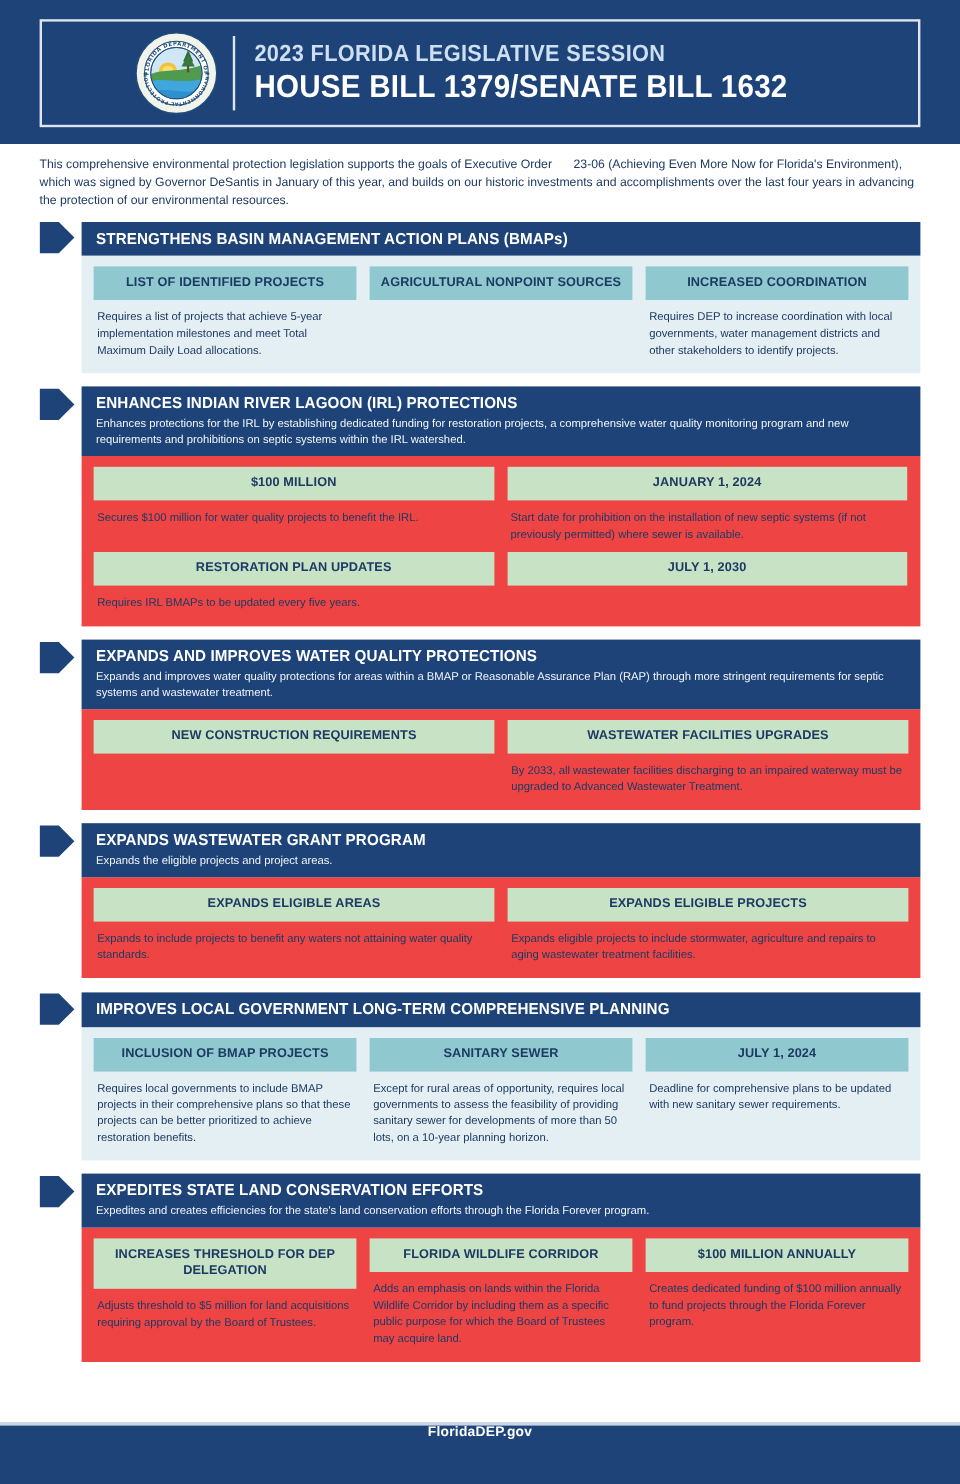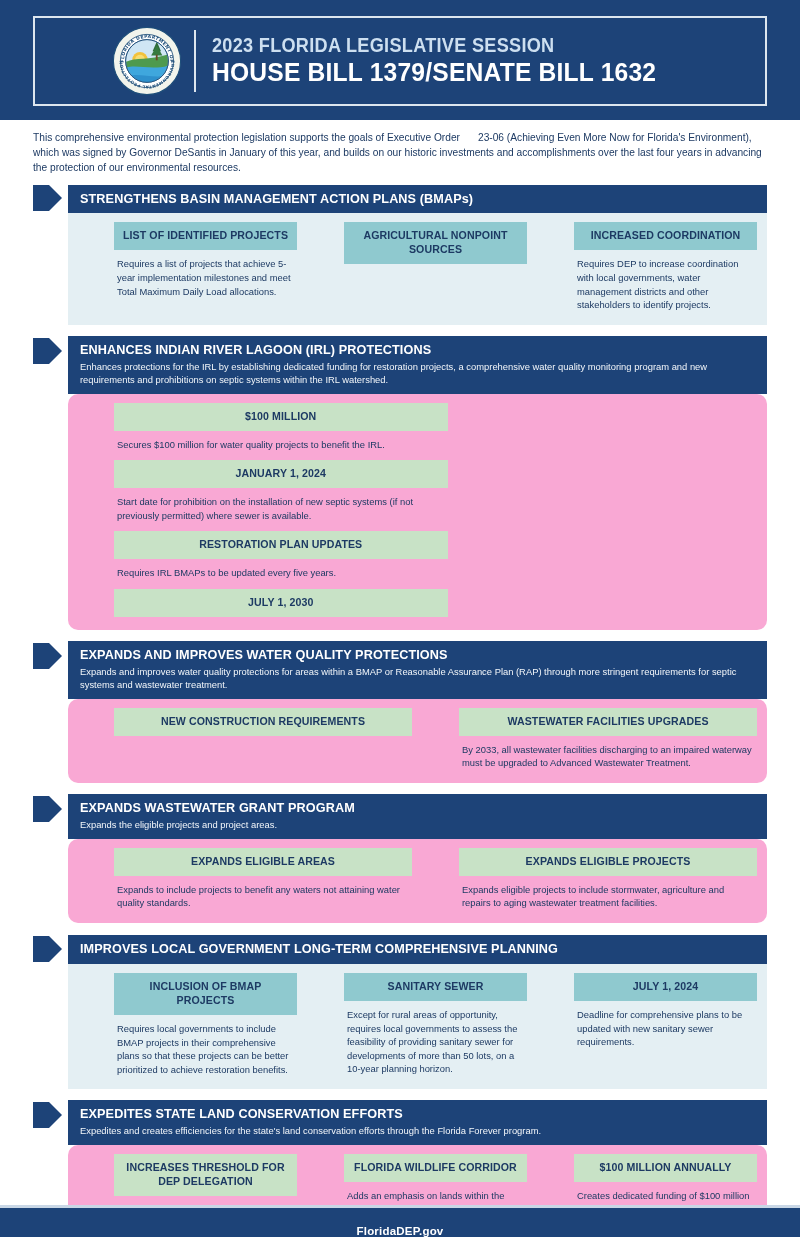--- a/index.html
+++ b/index.html
@@ -120,25 +120,25 @@
     margin-top: 3px;
     color: #f2f6fa;
     font-weight: normal;
   }
 
   .section-body {
     margin-left: 35px;
     padding: 9px 10px 13px 10px;
   }
   .section-body.tint-blue { background: #e4eff3; }
-  .section-body.tint-green { background: #f9a8d4; border-radius: 10px; }
+  .section-body.tint-green { background: #ef4444; }
 
   .grid { display: flex; gap: 11px; }
   .grid.rowgap { flex-wrap: wrap; row-gap: 9px; }
-  .col { flex: 1 1 0; min-width: 0; margin-left: 36px; }
+  .col { flex: 1 1 0; min-width: 0; }
   .col-2 { width: calc(50% - 6px); flex: 0 0 calc(50% - 6px); }
 
   .label {
     text-align: center;
     font-size: 10.6px;
     font-weight: bold;
     color: #1d3a63;
     line-height: 1.32;
     padding: 7px 6px 7px 6px;
     letter-spacing: 0.1px;
@@ -150,24 +150,24 @@
     font-size: 9.4px;
     line-height: 1.45;
     color: #1d3a63;
     padding: 7px 3px 0 3px;
   }
 
   
   .footer {
     position: absolute;
     left: 0; right: 0; bottom: 0;
-    height: 32px;
+    height: 52px;
     background: #1d4378;
     display: flex;
-    align-items: flex-end;
+    align-items: flex-start;
     justify-content: center;
     border-top: 3px solid #c9d7e6;
   }
   .footer-text {
     color: #ffffff;
     font-size: 11.5px;
     font-weight: bold;
     letter-spacing: 0.2px;
   }
 </style>

